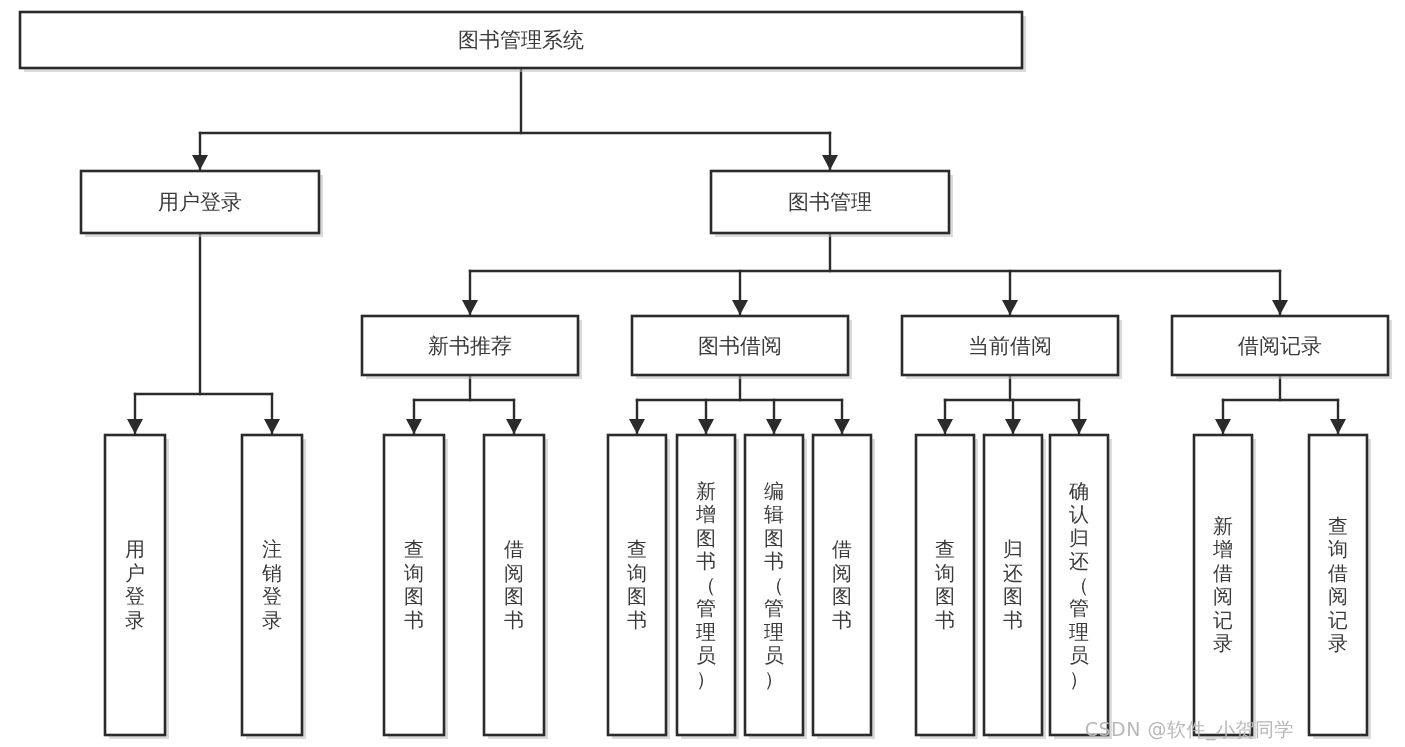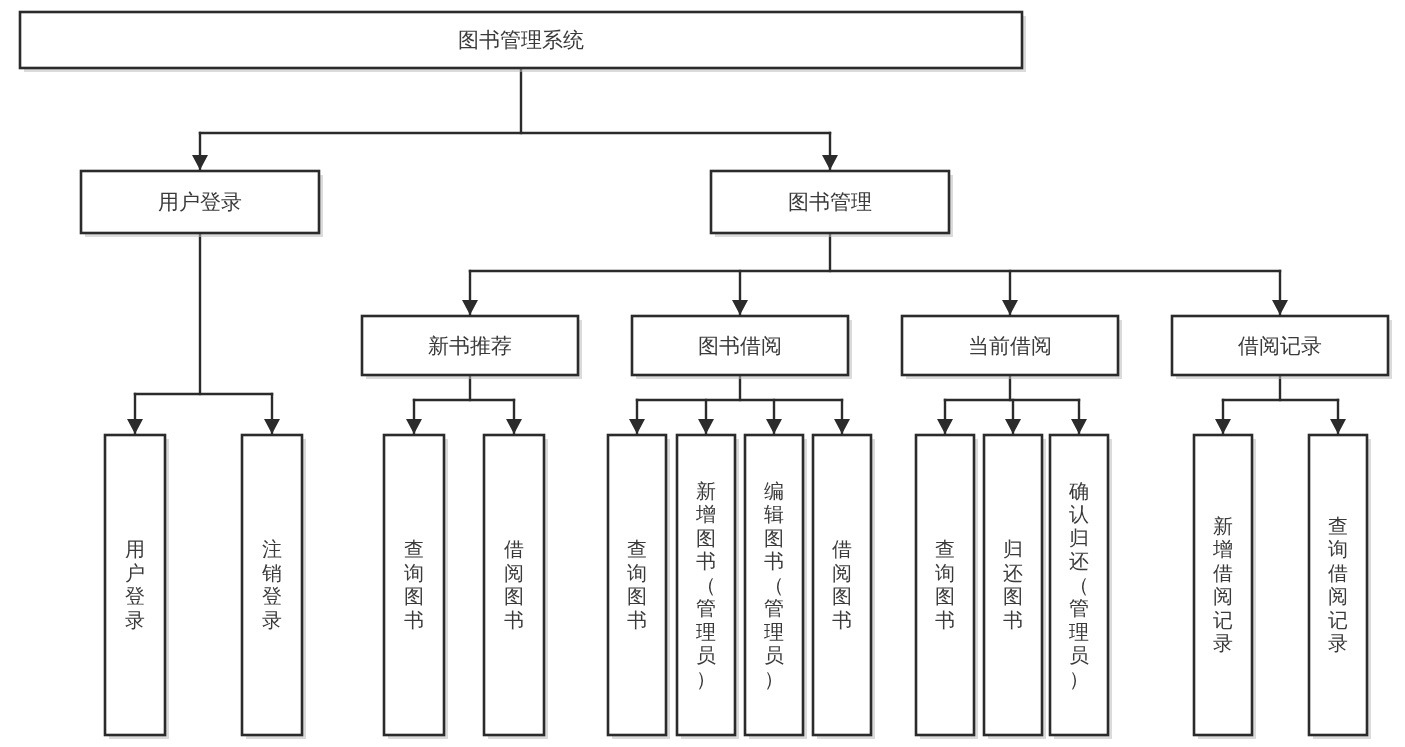--- a/index.html
+++ b/index.html
@@ -240,13 +240,14 @@
           <rect x="1194" y="435" width="58" height="300" class="node-box"></rect>
           <text x="1223" y="532.83" class="node-label-vert"><tspan x="1223" dy="0">新</tspan><tspan x="1223" dy="23.5">增</tspan><tspan x="1223" dy="23.5">借</tspan><tspan x="1223" dy="23.5">阅</tspan><tspan x="1223" dy="23.5">记</tspan><tspan x="1223" dy="23.5">录</tspan></text>
         </g>
         <g>
           <rect x="1313" y="439" width="58" height="300" class="node-shadow"></rect>
           <rect x="1309" y="435" width="58" height="300" class="node-box"></rect>
           <text x="1338" y="532.83" class="node-label-vert"><tspan x="1338" dy="0">查</tspan><tspan x="1338" dy="23.5">询</tspan><tspan x="1338" dy="23.5">借</tspan><tspan x="1338" dy="23.5">阅</tspan><tspan x="1338" dy="23.5">记</tspan><tspan x="1338" dy="23.5">录</tspan></text>
         </g>
       </g>
   </svg>
+  <div class="watermark">CSDN @软件_小贺同学</div>
 </div>
 
 </body></html>

